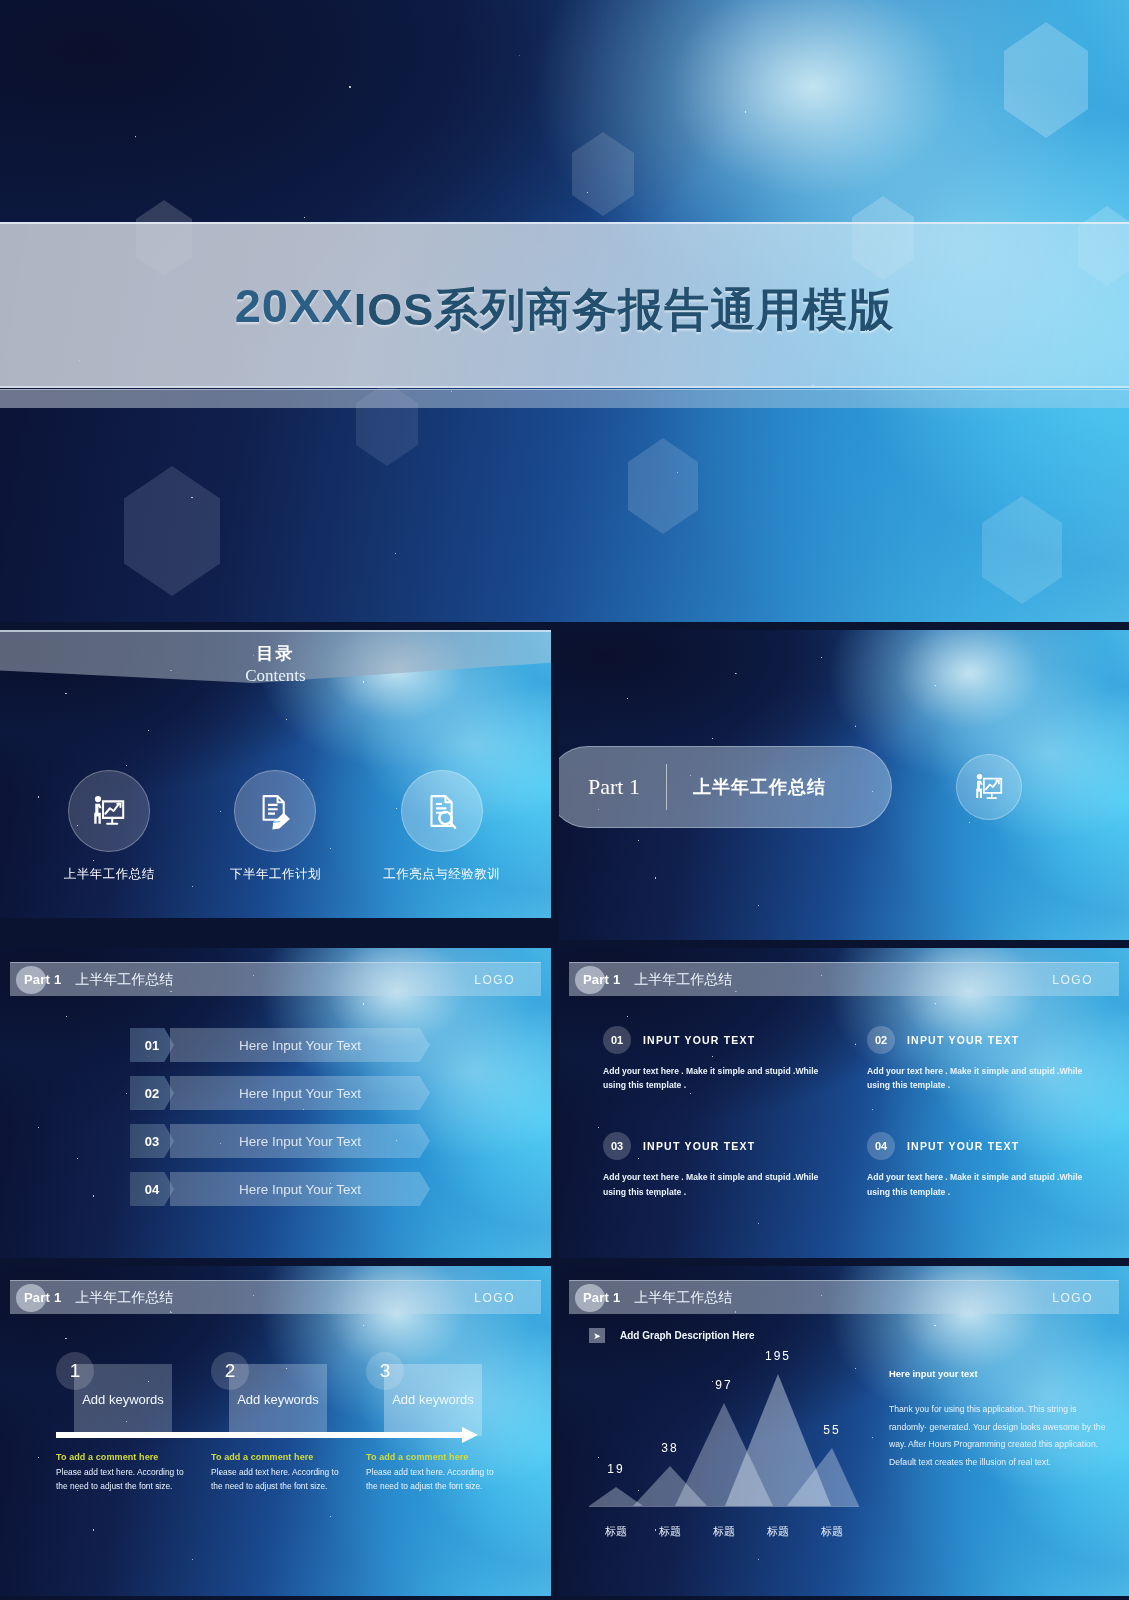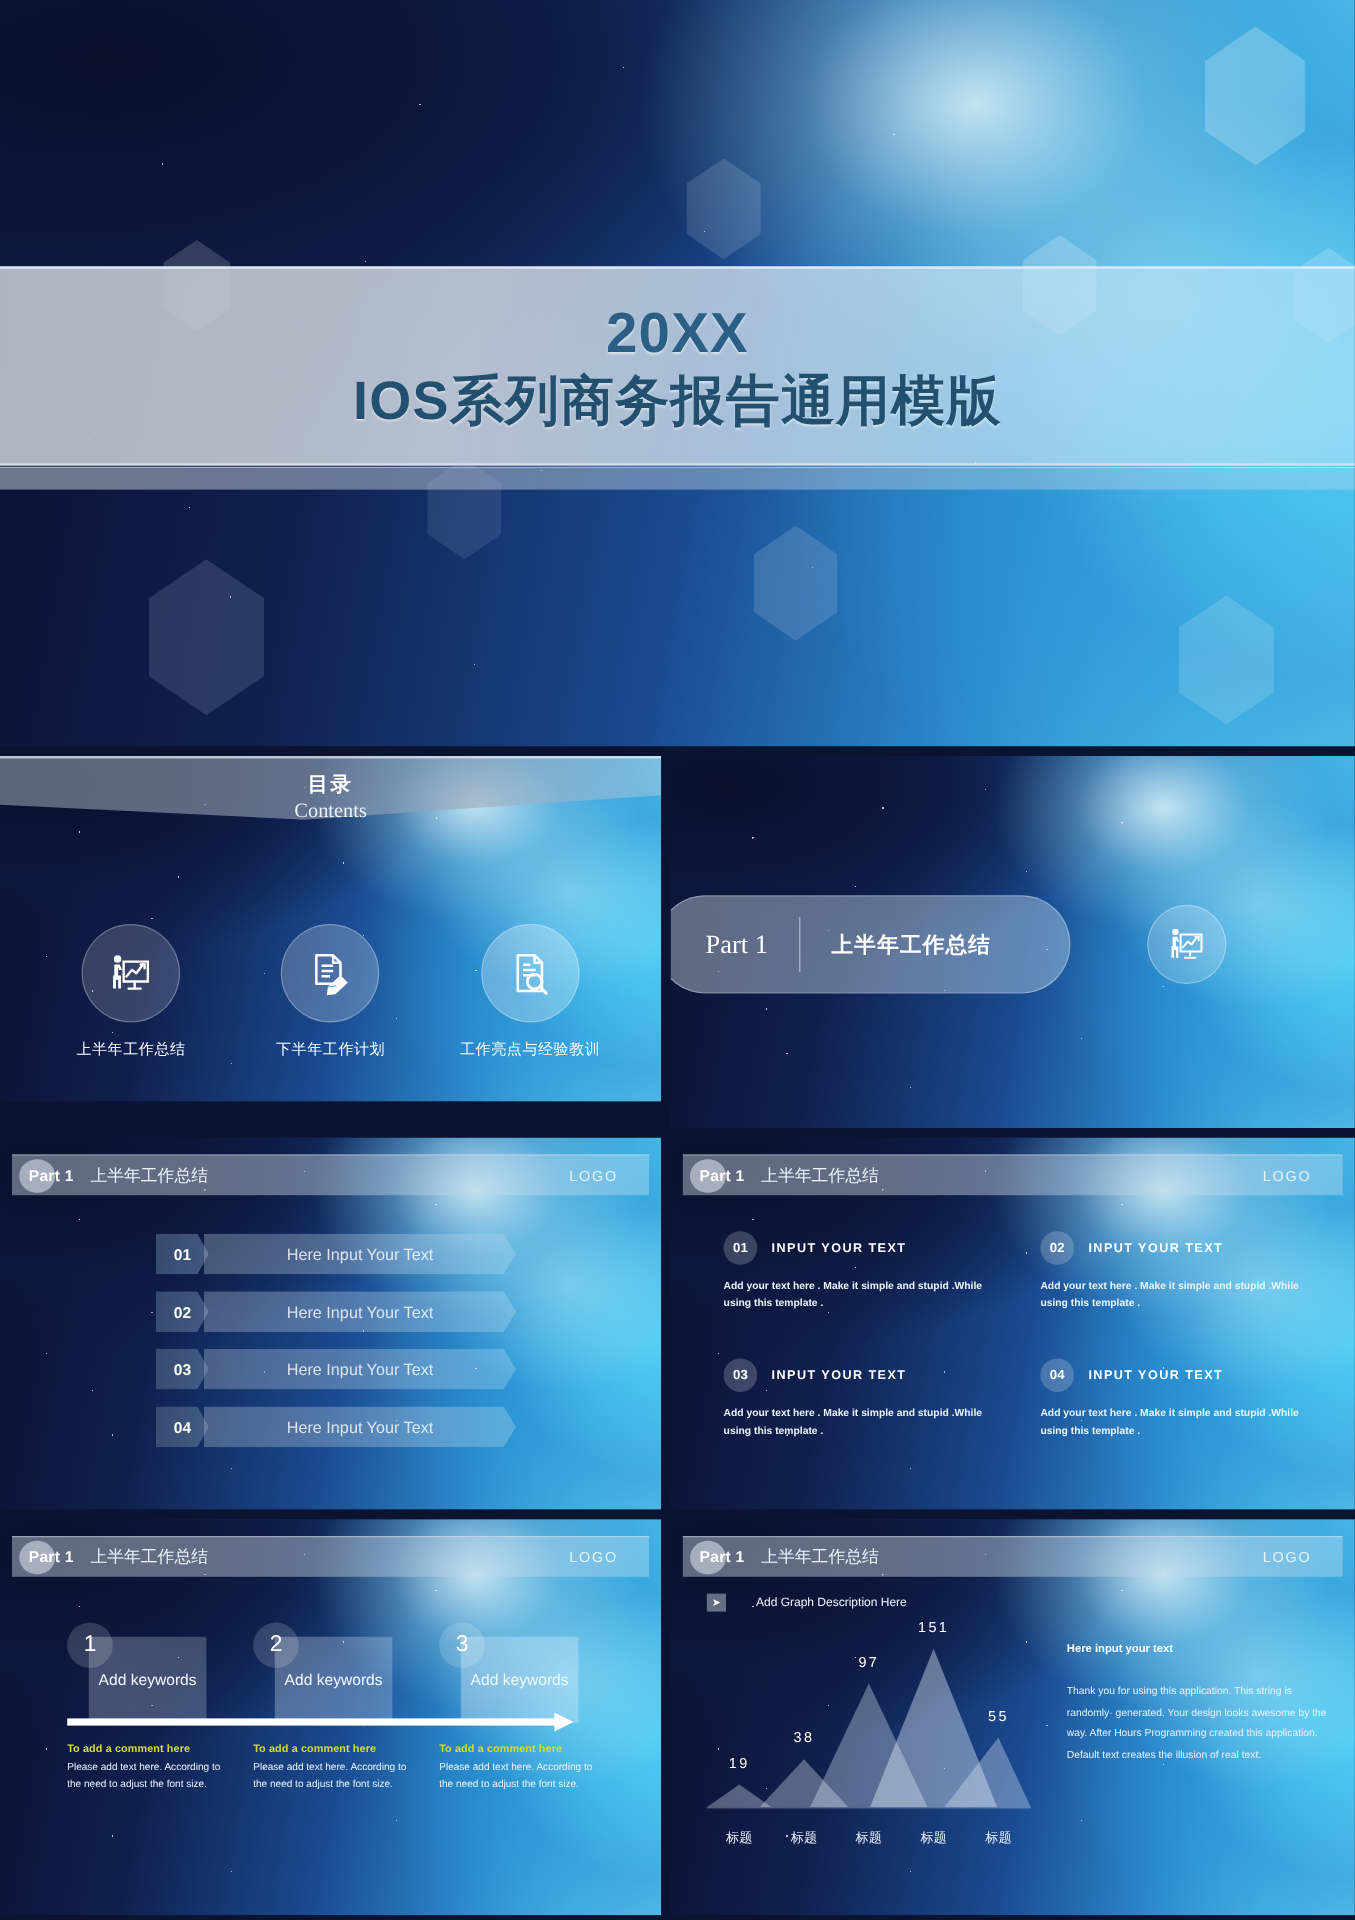--- a/index.html
+++ b/index.html
@@ -43,21 +43,21 @@
   
   .hex { position:absolute; clip-path:polygon(50% 0%,100% 25%,100% 75%,50% 100%,0% 75%,0% 25%); }
 
   
   #title-slide { left:0; top:0; width:1129px; height:622px; }
   .title-band {
     position:absolute; left:0; top:222px; width:1129px; height:166px;
     background:linear-gradient(100deg, rgba(196,202,212,.88) 0%, rgba(208,216,226,.85) 34%, rgba(200,222,238,.78) 62%, rgba(186,226,244,.70) 82%, rgba(176,224,246,.62) 100%);
     border-top:2px solid rgba(230,238,248,.85);
     border-bottom:2px solid rgba(230,238,248,.65);
-    display:flex; flex-direction:column; align-items:center; justify-content:center;
+    display:flex; align-items:center; justify-content:center;
   }
   .title-band:after{
     content:""; position:absolute; left:0; bottom:-22px; width:1129px; height:18px;
     background:linear-gradient(100deg, rgba(190,198,210,.55), rgba(180,214,238,.38));
     border-top:1px solid rgba(225,235,246,.5);
   }
   .t-year {
     font-size:47px; font-weight:bold; letter-spacing:1px; line-height:1;
     color:#2c5f86; text-shadow:0 2px 2px rgba(255,255,255,.55);
   }
@@ -180,21 +180,21 @@
   .tl-t h4 { font-size:9px; color:#d4dd35; letter-spacing:.1px; margin-bottom:4px; }
   .tl-t p  { font-size:8.4px; color:#eaf4fd; line-height:1.62; }
 
   
   #chart-slide { left:559px; top:1266px; width:570px; height:330px; }
   .cs-desc { position:absolute; left:30px; top:62px; display:flex; align-items:center; }
   .cs-desc .mk {
     width:16px; height:15px; background:rgba(210,220,232,.45);
     display:flex; align-items:center; justify-content:center; font-size:9px; color:#fff;
   }
-  .cs-desc .lbl { margin-left:25px; font-size:10px; color:#f0f7fe; }
+  .cs-desc .lbl { margin-left:15px; font-size:10px; color:#f0f7fe;font-weight:bold; }
 
   .chart { position:absolute; left:30px; top:92px; width:270px; height:178px; }
   .c-plot { position:absolute; left:0; top:0; width:270px; height:148px; }
   .c-axis { position:absolute; left:0; top:148px; width:270px; height:1px; background:rgba(255,255,255,.35); }
   .c-ticks { position:absolute; left:0; top:154px; width:270px; display:flex; }
   .c-tick { flex:1; text-align:center; font-size:11px; color:#eef5fd;margin-top:12px; }
   .c-vals { position:absolute; left:0; top:0; width:270px; height:148px; }
   .c-val { position:absolute; font-size:12px; color:#fff; letter-spacing:2px; transform:translateX(-50%); }
 
   .cs-right { position:absolute; left:330px; top:102px; width:218px; }
@@ -464,21 +464,21 @@
         <polygon points="44,148 81,108 118,148" fill="rgba(225,238,250,.34)"></polygon>
         <polygon points="86,148 135,45 184,148" fill="rgba(225,238,250,.34)"></polygon>
         <polygon points="136,148 189,16 242,148" fill="rgba(235,245,255,.40)"></polygon>
         <polygon points="198,148 243,90 270,148" fill="rgba(225,238,250,.34)"></polygon>
       </svg>
       <div class="c-axis"></div>
       <div class="c-vals">
         <div class="c-val nb" style="left:27px;top:104px;">19</div>
         <div class="c-val nb" style="left:81px;top:83px;">38</div>
         <div class="c-val nb" style="left:135px;top:20px;">97</div>
-        <div class="c-val nb" style="left:189px;top:-9px;">151</div>
+        <div class="c-val nb" style="left:189px;top:-9px;">195</div>
         <div class="c-val nb" style="left:243px;top:65px;">55</div>
       </div>
       <div class="c-ticks">
         <div class="c-tick nb">标题</div>
         <div class="c-tick nb">标题</div>
         <div class="c-tick nb">标题</div>
         <div class="c-tick nb">标题</div>
         <div class="c-tick nb">标题</div>
       </div>
     </div>

